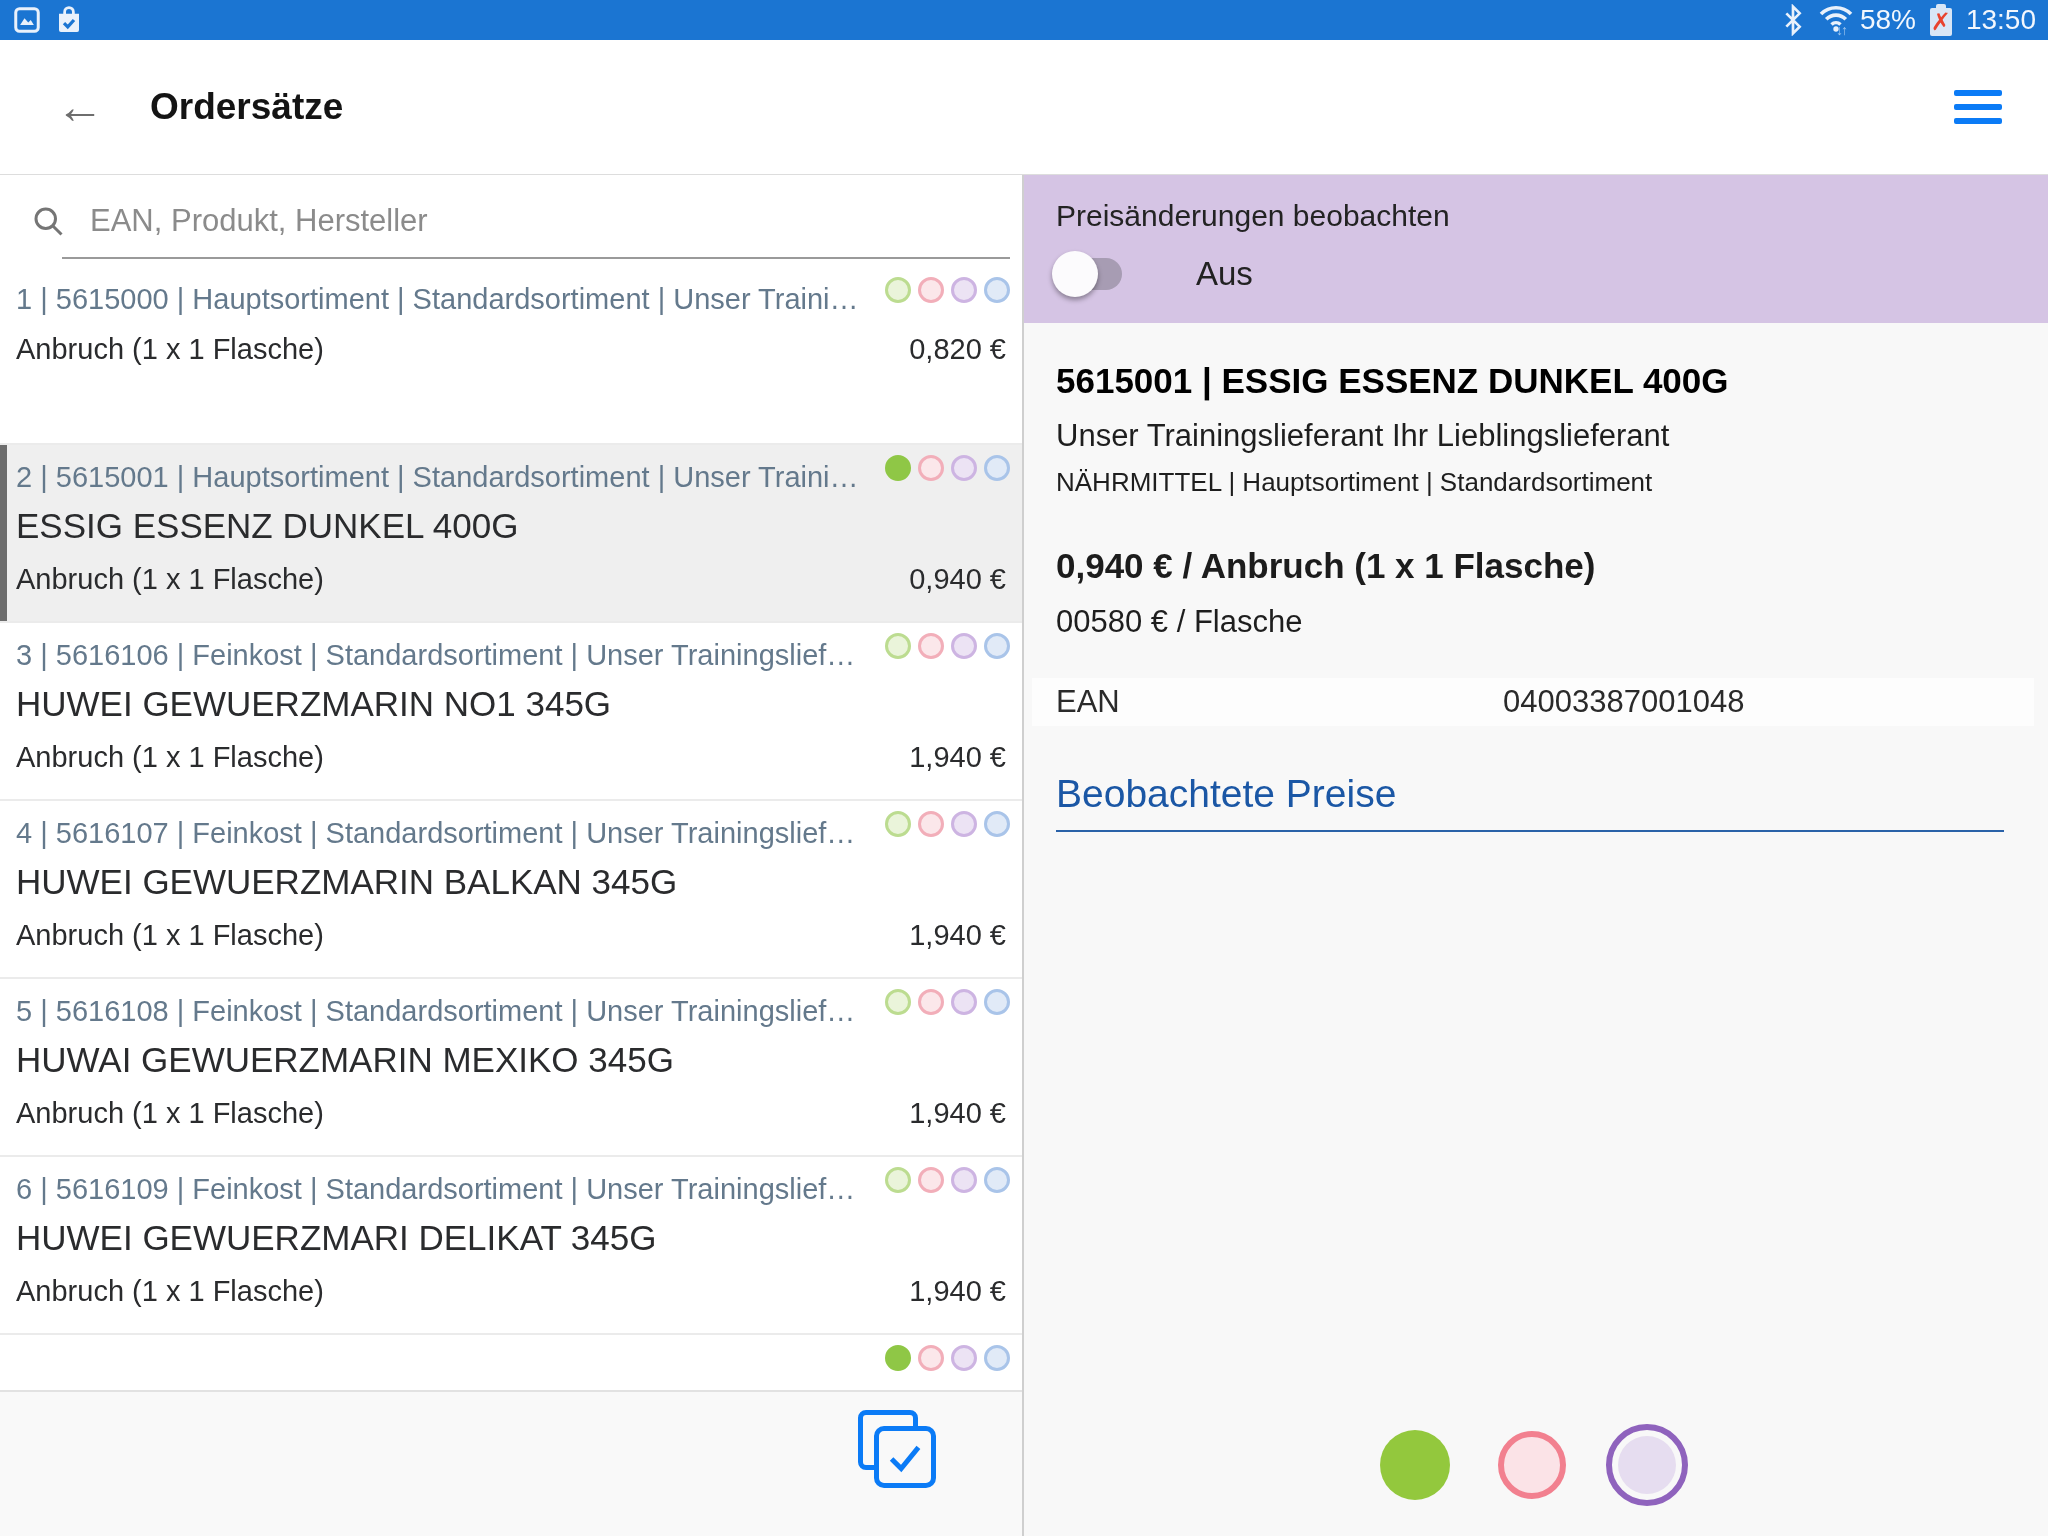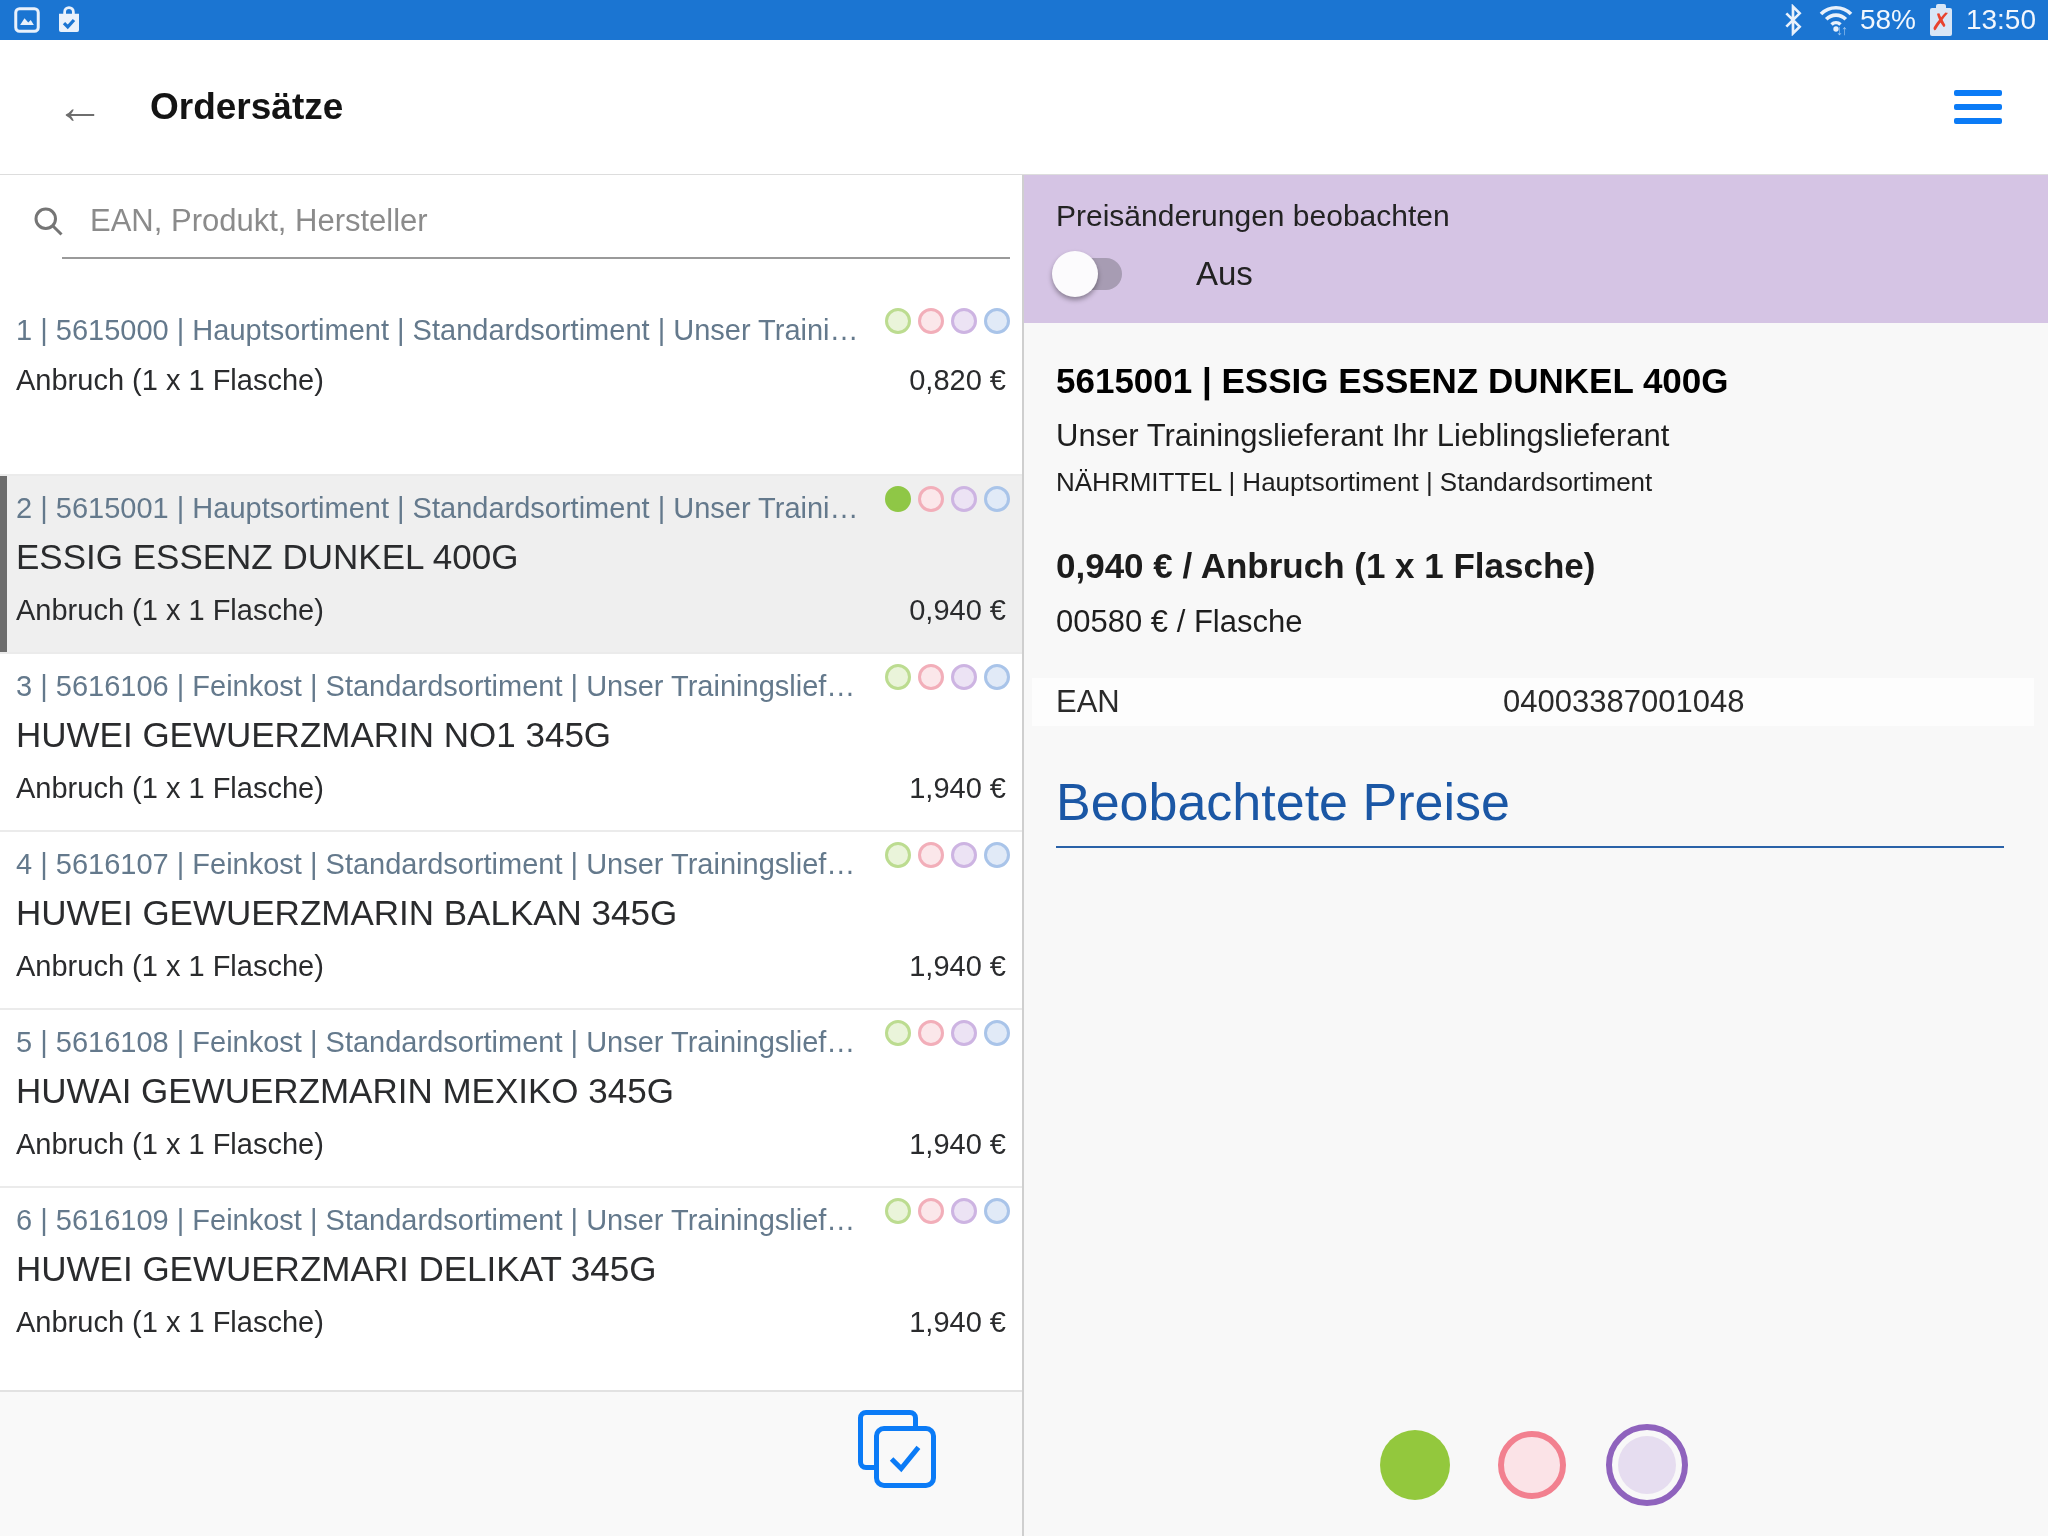--- a/index.html
+++ b/index.html
@@ -20,21 +20,21 @@
 
   
   .header { height:135px; background:#fff; border-bottom:1px solid #ddd; display:flex; align-items:center; }
   .back-arrow { margin-left:56px; font-size:48px; color:#6e6e6e; line-height:1; }
   .app-title { margin-left:46px; font-size:37px; font-weight:bold; color:#141414; }
   .menu-btn { margin-left:auto; margin-right:46px; display:flex; flex-direction:column; gap:8px; cursor:pointer; }
   .menu-btn i { display:block; width:48px; height:6px; background:#0b7bf6; border-radius:2px; }
 
   
   .content { display:flex; height:1361px; }
-  .left-panel { width:1024px; background:#fff; border-right:2px solid #cfcfcf; display:flex; flex-direction:column;gap:31px; }
+  .left-panel { width:1024px; background:#fff; border-right:2px solid #cfcfcf; display:flex; flex-direction:column; }
 
   .search-row { position:relative; height:92px; display:flex; align-items:center; flex:none; }
   .search-row svg { margin-left:30px; flex:none; }
   .search-input { margin-left:24px; border:none; outline:none; background:transparent; font-size:31px; color:#333; width:840px; font-family:inherit; }
   .search-input::placeholder { color:#8b8b8b; opacity:1; }
   .search-underline { position:absolute; left:62px; right:12px; bottom:8px; height:2px; background:#9a9a9a; }
 
   .list { flex:1; overflow:hidden; }
   .item { position:relative; height:178px; padding:0 16px; background:#fff; border-bottom:2px solid #ebebeb; }
   .item.selected { background:#efefef; }
@@ -70,21 +70,21 @@
 
   .detail-body { position:relative; padding:0 32px; }
   .detail-title { margin-top:38px; font-size:35px; font-weight:bold; color:#000000; }
   .detail-supplier { margin-top:17px; font-size:31px; color:#1e1e1e; }
   .detail-category { margin-top:13px; font-size:26px; color:#1e1e1e; }
   .detail-price-main { margin-top:48px; font-size:35px; font-weight:bold; color:#1c1c1c; }
   .detail-price-sub { margin-top:18px; font-size:31px; color:#1e1e1e; }
   .ean-row { position:relative; margin:38px -18px 0 -24px; height:48px; background:#fdfdfd; display:flex; align-items:center; font-size:31px; color:#2a2a2a; }
   .ean-label { padding-left:24px; }
   .ean-value { position:absolute; left:471px; }
-  .observed-heading { margin-top:46px; margin-right:12px; font-size:52px; color:#1b57a5; padding-bottom:14px; border-bottom:2px solid #2a62a8; }
+  .observed-heading { margin-top:46px; margin-right:12px; font-size:39px; color:#1b57a5; padding-bottom:14px; border-bottom:2px solid #2a62a8; }
 
   .indicator-circles { position:absolute; bottom:30px; left:356px; display:flex; align-items:center; }
   .circle-green  { width:70px; height:70px; border-radius:50%; background:#93c83d; }
   .circle-pink   { margin-left:48px; width:68px; height:68px; border-radius:50%; border:6px solid #f2808f; background:#fbe3e7; }
   .circle-purple { margin-left:40px; position:relative; width:82px; height:82px; border-radius:50%; border:6px solid #8f63bd; }
   .circle-purple .inner { position:absolute; inset:6px; border-radius:50%; background:#e6ddf0; }
 </style>
 </head>
 <body>
 

